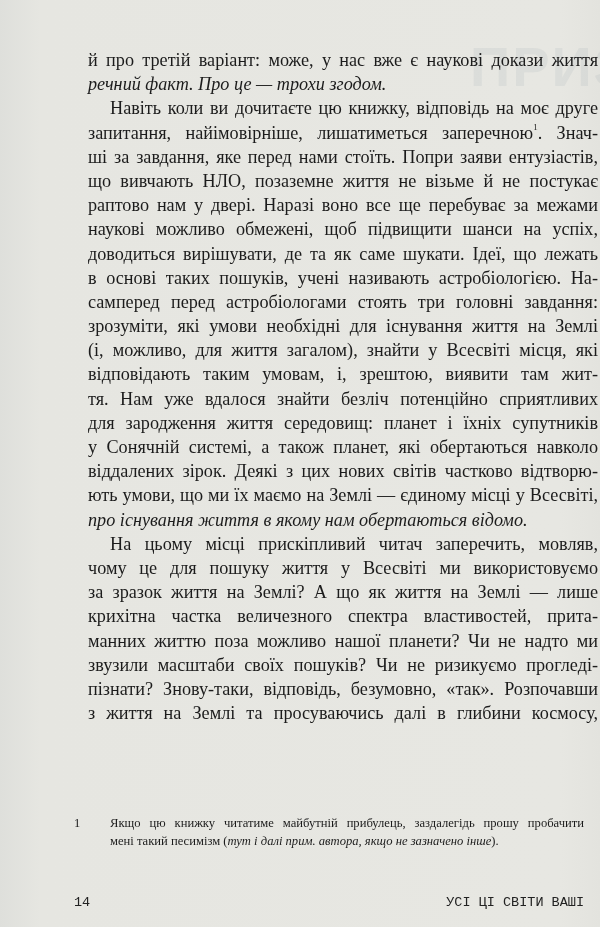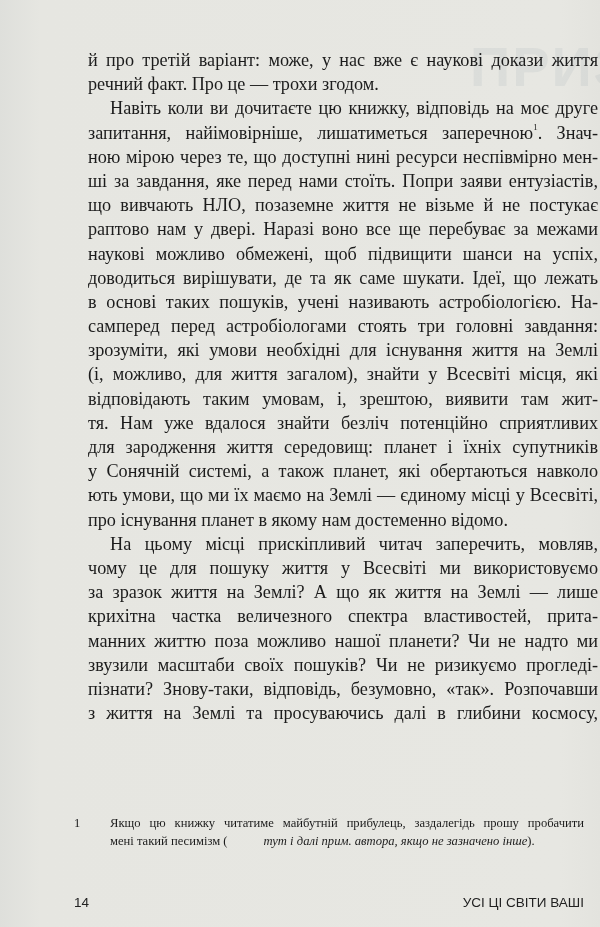--- a/index.html
+++ b/index.html
@@ -47,20 +47,21 @@
     .line {
       display: block;
       white-space: nowrap;
       text-align: justify;
       text-align-last: justify;
       height: 24.2px;
       overflow: visible;
     }
     .line.last {
       text-align-last: left;
+      font-style: italic;
     }
     .line.indent {
       padding-left: 22px;
       font-family: Liberation Serif, serif;
     }
     sup.fn-ref {
       font-size: 9px;
       vertical-align: top;
       line-height: 1;
       position: relative;
@@ -89,63 +90,62 @@
       display: block;
       white-space: nowrap;
       text-align: justify;
       text-align-last: justify;
     }
     .fn-text .fn-line.last {
       text-align-last: left;
     }
     .fn-text em {
       font-style: italic;
-      margin-left: 36px;
     }
     .footer {
       position: absolute;
       left: 74px;
       top: 895px;
       width: 510px;
       display: flex;
       justify-content: space-between;
-      font-family: Liberation Sans, sans-serif;
+      font-family: Liberation Mono, monospace;
       font-size: 13.5px;
       color: #222;
       align-items: flex-end;
     }
   </style>
 </head>
 <body>
 
 <div class="page">
 
   <div class="ghost top">ПРИЗ</div>
 
   <div class="body-text">
     <span class="line">й про третій варіант: може, у нас вже є наукові докази життя</span>
     <span class="line last">речний факт. Про це — трохи згодом.</span>
     <span class="line indent">Навіть коли ви дочитаєте цю книжку, відповідь на моє друге</span>
     <span class="line"><span>запитання, найімовірніше, лишатиметься заперечною</span><sup class="fn-ref">1</sup><span>. Знач-</span></span>
-    <span class="line">ною мірою через те, що доступні нині ресурси неспівмірно мен-</span>
     <span class="line">ші за завдання, яке перед нами стоїть. Попри заяви ентузіастів,</span>
     <span class="line">що вивчають НЛО, позаземне життя не візьме й не постукає</span>
     <span class="line">раптово нам у двері. Наразі воно все ще перебуває за межами</span>
     <span class="line">наукові можливо обмежені, щоб підвищити шанси на успіх,</span>
     <span class="line">доводиться вирішувати, де та як саме шукати. Ідеї, що лежать</span>
     <span class="line">в основі таких пошуків, учені називають астробіологією. На-</span>
     <span class="line">самперед перед астробіологами стоять три головні завдання:</span>
     <span class="line">зрозуміти, які умови необхідні для існування життя на Землі</span>
     <span class="line">(і, можливо, для життя загалом), знайти у Всесвіті місця, які</span>
     <span class="line">відповідають таким умовам, і, зрештою, виявити там жит-</span>
     <span class="line">тя. Нам уже вдалося знайти безліч потенційно сприятливих</span>
     <span class="line">для зародження життя середовищ: планет і їхніх супутників</span>
     <span class="line">у Сонячній системі, а також планет, які обертаються навколо</span>
+    <span class="line">віддалених зірок. Деякі з цих нових світів частково відтворю-</span>
     <span class="line">ють умови, що ми їх маємо на Землі — єдиному місці у Всесвіті,</span>
-    <span class="line last">про існування планет в якому нам достеменно відомо.</span>
+    <span class="line last">про існування життя в якому нам обертаються відомо.</span>
     <span class="line indent">На цьому місці прискіпливий читач заперечить, мовляв,</span>
     <span class="line">чому це для пошуку життя у Всесвіті ми використовуємо</span>
     <span class="line">за зразок життя на Землі? А що як життя на Землі — лише</span>
     <span class="line">крихітна частка величезного спектра властивостей, прита-</span>
     <span class="line">манних життю поза можливо нашої планети? Чи не надто ми</span>
     <span class="line">звузили масштаби своїх пошуків? Чи не ризикуємо прогледі-</span>
     <span class="line">пізнати? Знову-таки, відповідь, безумовно, «так». Розпочавши</span>
     <span class="line">з життя на Землі та просуваючись далі в глибини космосу,</span>
   </div>
 

